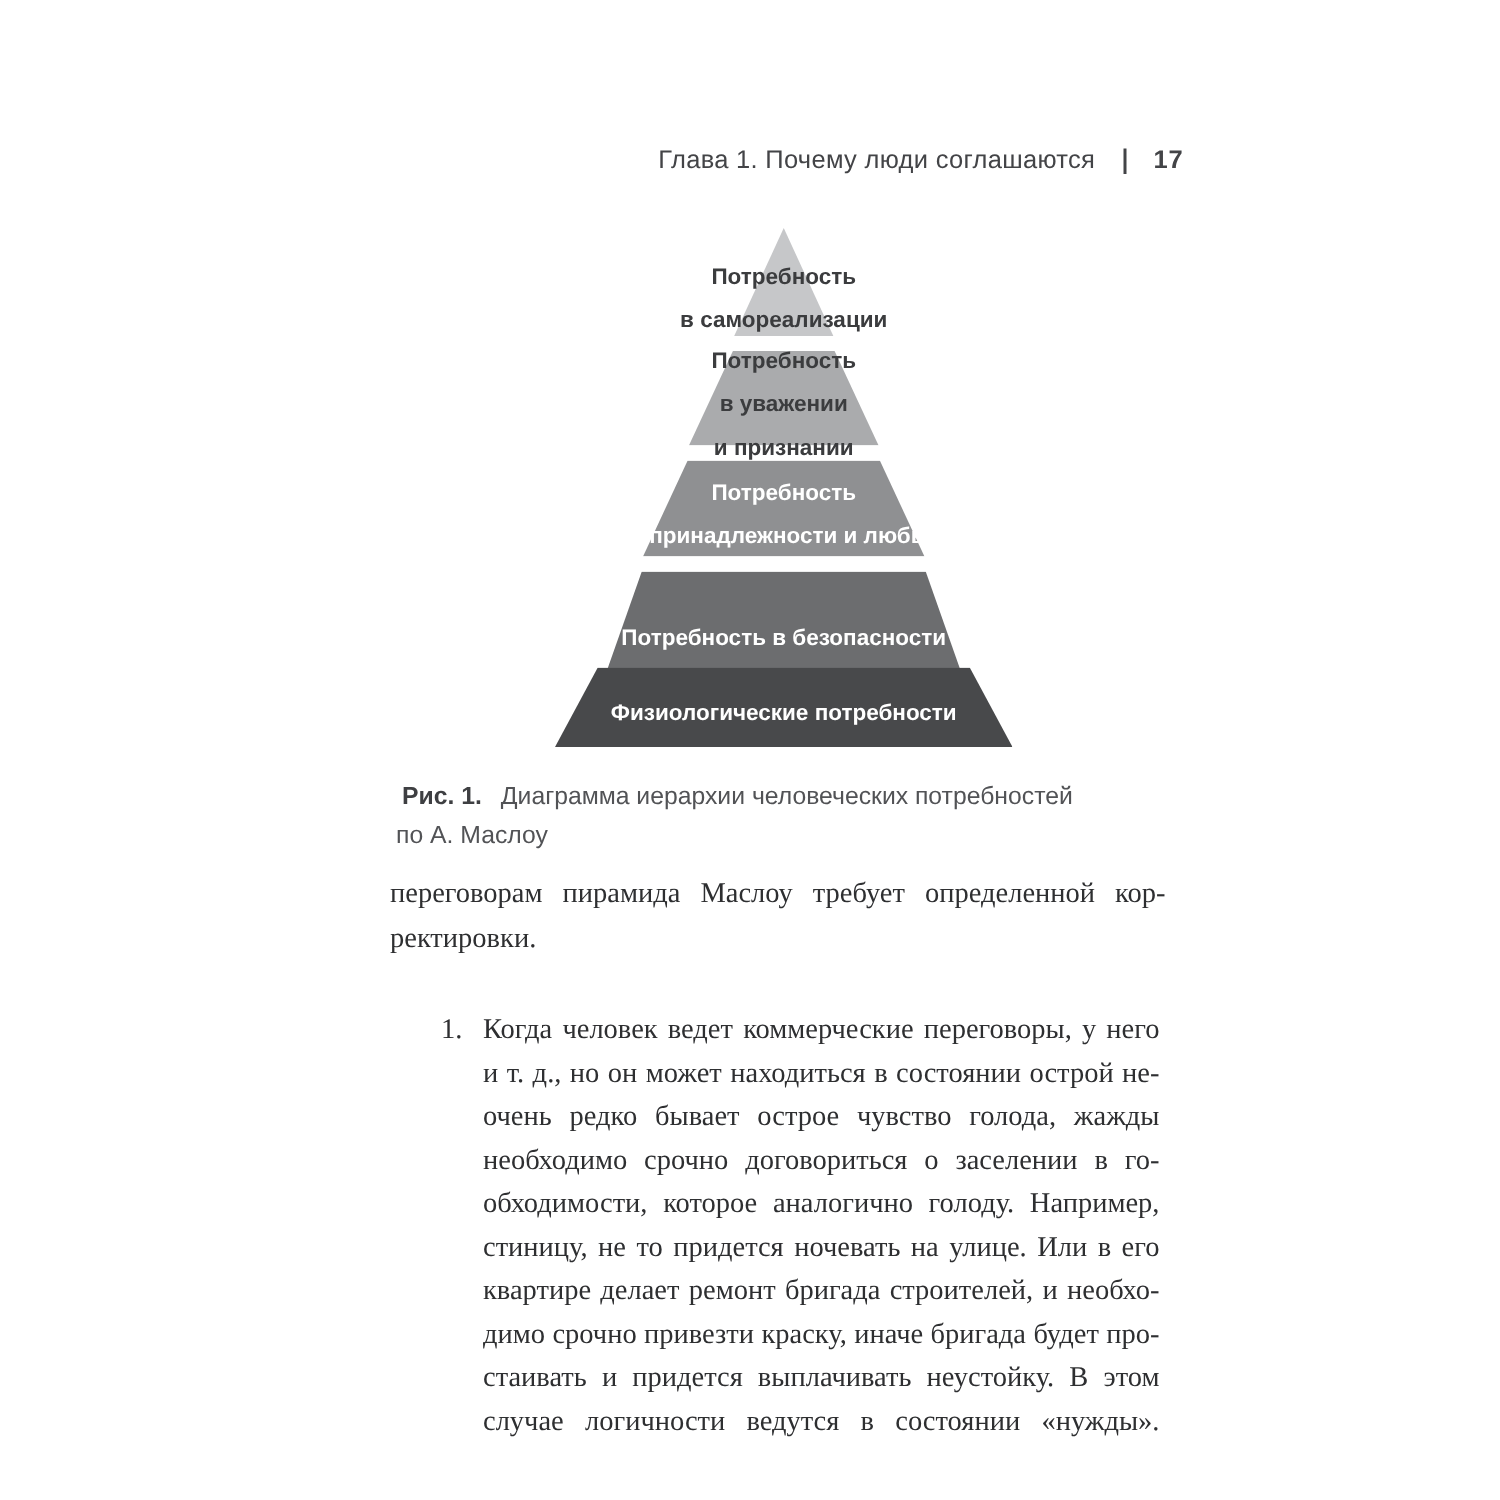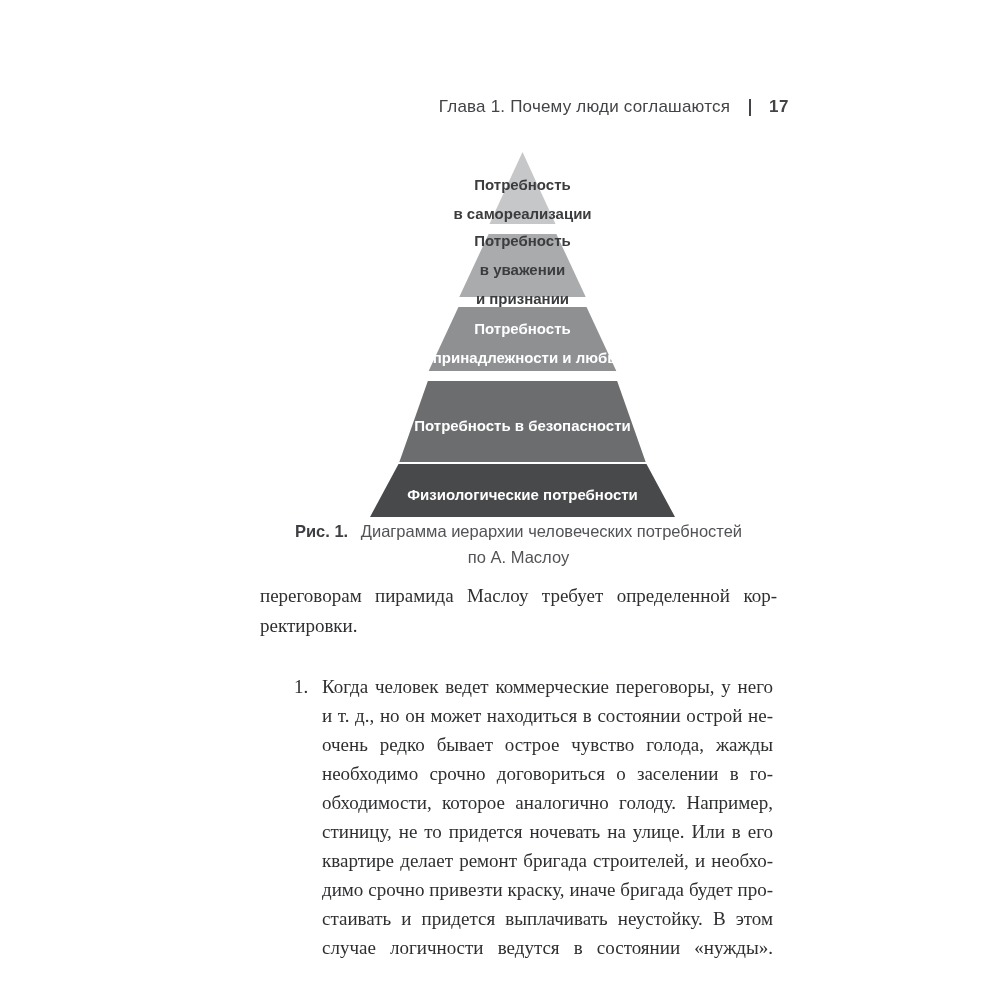--- a/index.html
+++ b/index.html
@@ -30,41 +30,40 @@
   .head-pagenum { font-weight: 700; letter-spacing: 0.5px; }
 
   
   .figure { position: absolute; left: 240px; top: 128px; width: 525px; }
   .pyramid { position: relative; width: 313px; height: 369px; margin: 0 auto; }
   .pyramid-level { position: absolute; left: 0; width: 100%; }
   .pyramid-level:nth-child(1) { top: 0;     height: 80px; }
   .pyramid-level:nth-child(2) { top: 82px;  height: 71px; }
   .pyramid-level:nth-child(3) { top: 155px; height: 72px; }
   .pyramid-level:nth-child(4) { top: 229px; height: 89px; }
-  .pyramid-level:nth-child(5) { top: 312px; height: 61px; }
+  .pyramid-level:nth-child(5) { top: 293px; height: 61px; }
   .level-shape { position: absolute; inset: 0; }
   .pyramid-level:nth-child(1) .level-shape { clip-path: polygon(50% 0%, 60.84% 100%, 39.16% 100%); }
   .pyramid-level:nth-child(2) .level-shape { clip-path: polygon(38.89% 0%, 61.11% 0%, 70.73% 100%, 29.27% 100%); }
   .pyramid-level:nth-child(3) .level-shape { clip-path: polygon(29% 0%, 71% 0%, 80.76% 100%, 19.24% 100%); }
   .pyramid-level:nth-child(4) .level-shape { clip-path: polygon(18.97% 0%, 81.03% 0%, 90.38% 100%, 9.62% 100%); }
   .pyramid-level:nth-child(5) .level-shape { clip-path: polygon(9.35% 0%, 90.65% 0%, 100% 100%, 0% 100%); }
   .level-label {
     position: relative; z-index: 1;
     height: 100%;
     display: flex; flex-direction: column;
     align-items: center; justify-content: center;
     font-family: "Liberation Sans", sans-serif;
     font-weight: 700; font-size: 15px; line-height: 21px;
     text-align: right;
   }
   .pyramid-level:nth-child(1) .level-label { padding-top: 14px; }
 
   .fig-caption {
     margin-top: 7px;
-    text-align: center;
     font-family: "Liberation Sans", sans-serif;
     font-size: 16.5px; line-height: 22px;
     color: #525356;
   }
   .cap-label { font-weight: 700; color: #3e3f42; }
 
   
   .bodytext {
     font-family: "Liberation Serif", serif;
     font-size: 19px;

